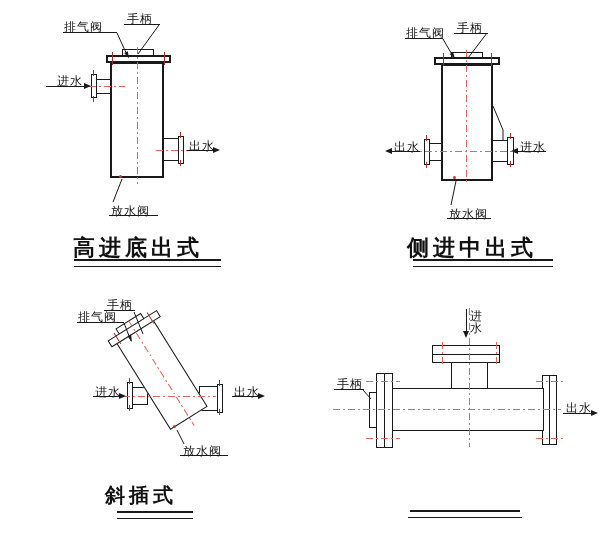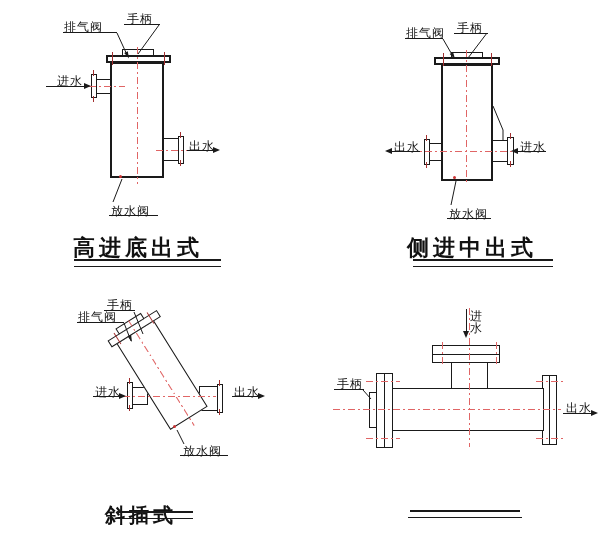--- a/index.html
+++ b/index.html
@@ -137,21 +137,21 @@
     <div class="lbl" style="left:78px; top:309px;">排气阀</div>
     <div class="ln" style="left:77px; top:322px; width:47px; height:1px;"></div>
     <div class="lbl" style="left:95px; top:384px;">进水</div>
     <div class="ln" style="left:93px; top:396px; width:28px; height:1px;"></div>
     <div class="tri-r" style="left:119px; top:393px;"></div>
     <div class="lbl" style="left:234px; top:384px;">出水</div>
     <div class="ln" style="left:232px; top:396px; width:28px; height:1px;"></div>
     <div class="tri-r" style="left:258px; top:393px;"></div>
     <div class="lbl" style="left:183px; top:443px;">放水阀</div>
     <div class="ln" style="left:180px; top:455px; width:48px; height:1px;"></div>
-    <div class="title" style="left:105px; top:502px; width:100px; font-size:20px;">斜插式</div>
+    <div class="title" style="left:105px; top:482px; width:100px; font-size:20px;">斜插式</div>
     <div class="ln" style="left:117px; top:511px; width:76px; height:2px;"></div>
     <div class="ln" style="left:117px; top:518px; width:76px; height:1px;"></div>
   </div>
 
   <div class="grp">
 
     <div class="box" style="left:432px; top:345px; width:68px; height:10px;"></div>
     <div class="box" style="left:432px; top:354px; width:68px; height:9px;"></div>
     <div class="box" style="left:451px; top:362px; width:37px; height:27px;"></div>
 

